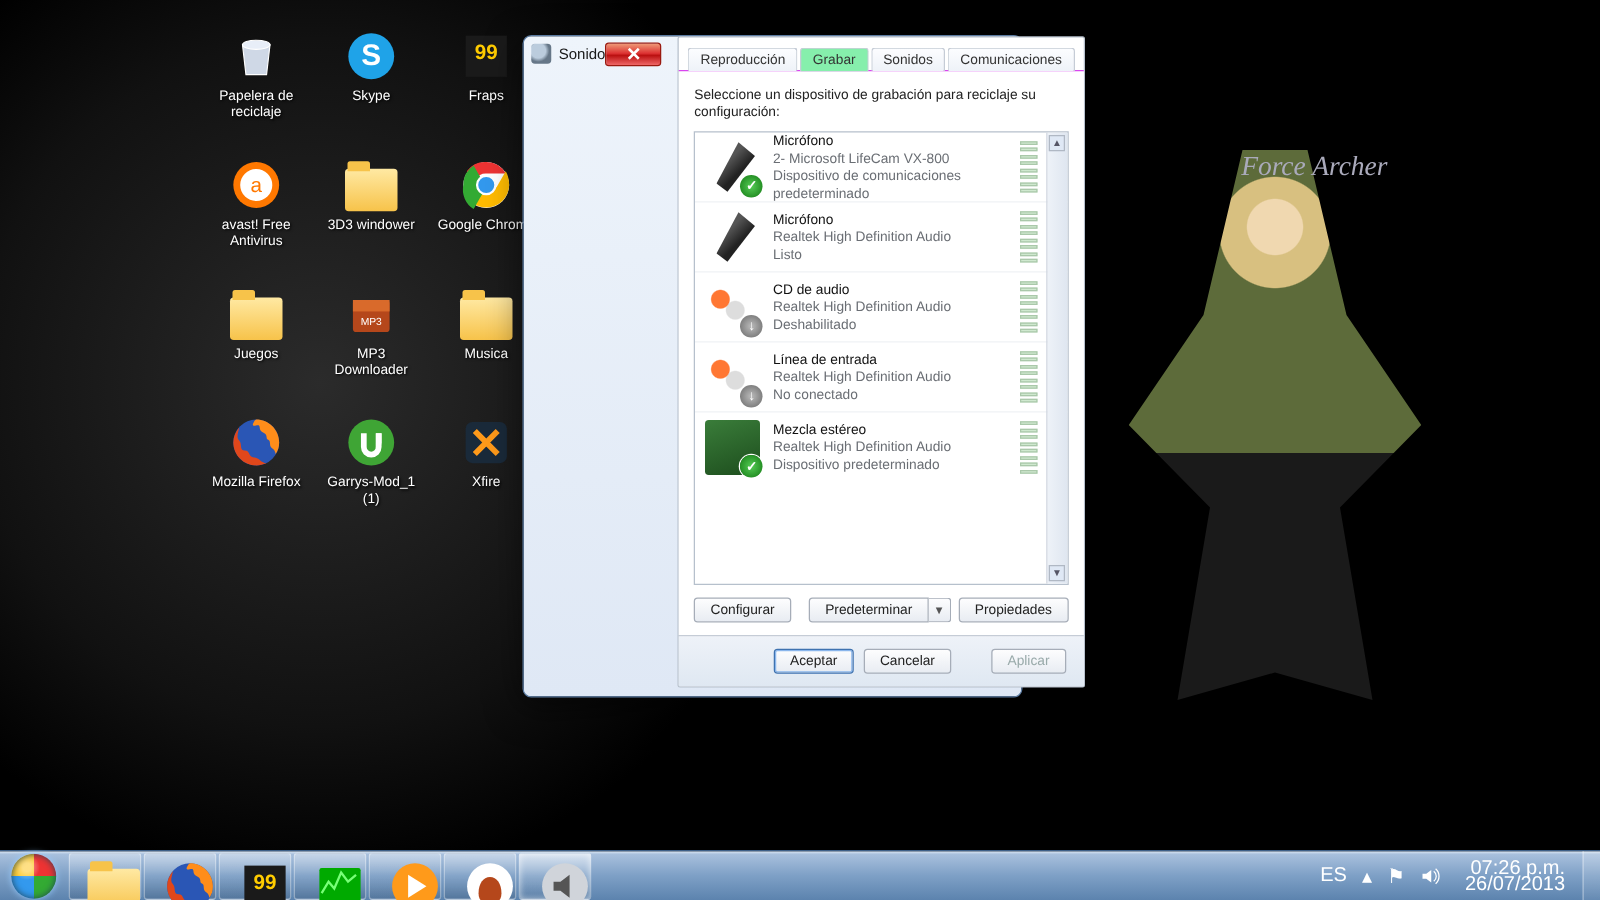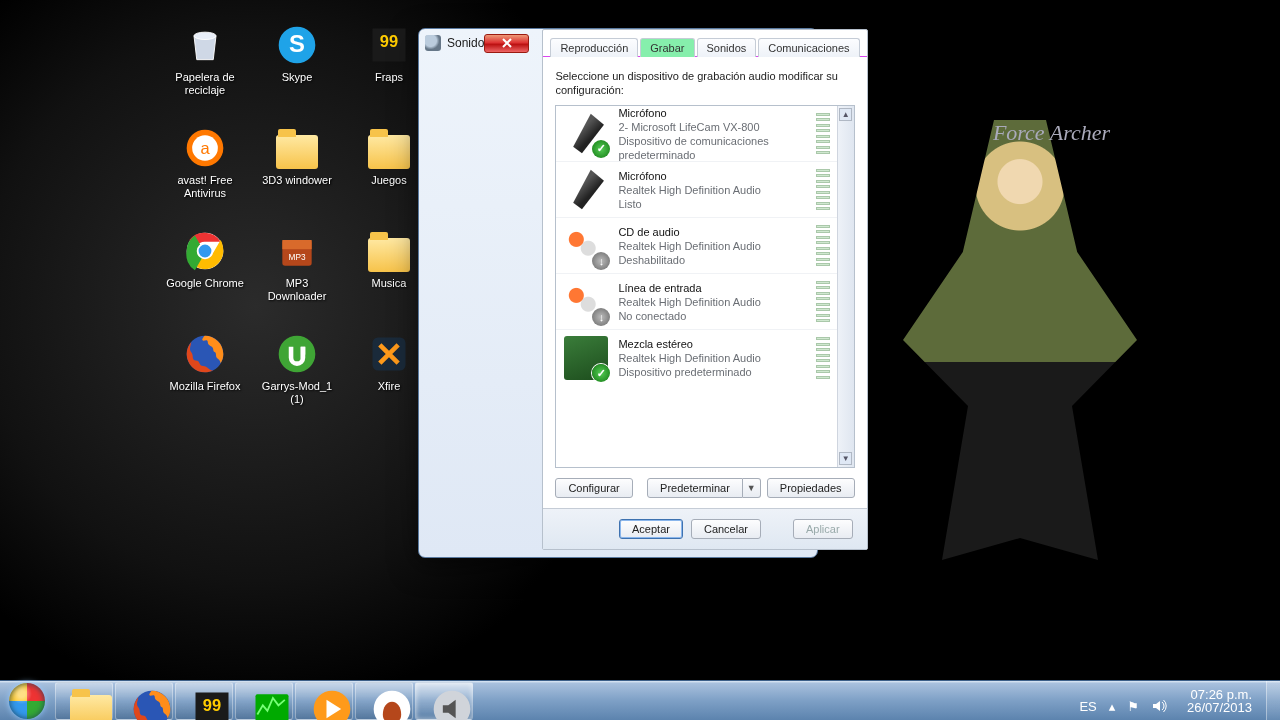--- a/index.html
+++ b/index.html
@@ -119,21 +119,21 @@
 .orb { width:36px; height:36px; border-radius:50%;
   background:radial-gradient(circle at 35% 30%,#fff6 0 10%,transparent 30%),
              conic-gradient(#e33 0 25%,#3a3 0 50%,#39e 0 75%,#fc3 0 100%);
   box-shadow:0 0 6px #9cf, inset 0 0 6px #245; }
 .tbtn { width:58px; height:38px; margin:1px; border-radius:3px;
   background:linear-gradient(180deg,rgba(255,255,255,.35),rgba(255,255,255,.05) 50%,rgba(0,0,0,.1));
   border:1px solid rgba(255,255,255,.35); display:flex; align-items:center; justify-content:center; cursor:default; }
 .tbtn.on { background:linear-gradient(180deg,rgba(255,255,255,.55),rgba(255,255,255,.15) 50%,rgba(0,0,0,.05));
   box-shadow:inset 0 0 5px rgba(255,255,255,.6); }
 .tbtn .ic { width:28px; height:28px; }
-.tray { margin-left:auto; display:flex; align-items:flex-end; gap:12px; padding:0 6px; color:#fff; font-size:13px; }
+.tray { margin-left:auto; display:flex; align-items:center; gap:12px; padding:0 6px; color:#fff; font-size:16px; }
 .tray .cell { display:flex; align-items:center; gap:6px; }
 .tray .clock { text-align:right; line-height:13px; padding:0 8px; }
 .showdesk { width:14px; height:40px; border-left:1px solid rgba(255,255,255,.4);
   background:linear-gradient(180deg,rgba(255,255,255,.2),rgba(255,255,255,.05)); }
 </style>
 </head>
 <body>
 
 <div class="desktop">
   <div class="wallpaper-character"></div>
@@ -178,40 +178,40 @@
     <div class="lbl">avast! Free Antivirus</div>
       </div>
       <div class="di">
         <div class="ic">
           <div class="fold"></div>
         </div>
     <div class="lbl">3D3 windower</div>
       </div>
       <div class="di">
         <div class="ic">
-          <div class="fold"></div>
-        </div>
-    <div class="lbl">Juegos</div>
-      </div>
-      <div class="di">
-        <div class="ic">
           <svg viewBox="0 0 48 48" width="44" height="44">
             <circle cx="24" cy="24" r="20" fill="#fff"></circle>
             <circle cx="24" cy="24" r="20" fill="none"></circle>
             <path d="M24 4a20 20 0 0117 10H24a10 10 0 00-9 5L7 12A20 20 0 0124 4z" fill="#e33"></path>
             <path d="M44 24a20 20 0 01-30 17l9-15a10 10 0 0010 0l8-14c2 3 3 8 3 12z" fill="#fb0"></path>
             <path d="M4 24a20 20 0 019-17l8 14a10 10 0 000 10l-8 14A20 20 0 014 24z" fill="#3a3"></path>
             <circle cx="24" cy="24" r="8" fill="#39e"></circle>
             <circle cx="24" cy="24" r="8" fill="none" stroke="#fff" stroke-width="2"></circle>
           </svg>
         </div>
     <div class="lbl">Google Chrome</div>
       </div>
       <div class="di">
         <div class="ic">
+          <div class="fold"></div>
+        </div>
+    <div class="lbl">Juegos</div>
+      </div>
+      <div class="di">
+        <div class="ic">
           <svg viewBox="0 0 48 48" width="44" height="44">
             <rect x="8" y="12" width="32" height="28" rx="3" fill="#b5471b"></rect>
             <rect x="8" y="12" width="32" height="10" fill="#d96a2b"></rect>
             <text x="24" y="34" text-anchor="middle" font-size="9" fill="#fff">MP3</text>
           </svg>
         </div>
     <div class="lbl">MP3 Downloader</div>
       </div>
       <div class="di">
         <div class="ic">
@@ -261,21 +261,21 @@
       </div>
     </div>
     <div class="body">
       <div class="tabs" id="tabs">
           <div class="tab">Reproducción</div>
           <div class="tab active">Grabar</div>
           <div class="tab">Sonidos</div>
           <div class="tab">Comunicaciones</div>
         </div>
       <div class="panel">
-        <div class="instr">Seleccione un dispositivo de grabación audio modificar su configuración:</div>
+        <div class="instr">Seleccione un dispositivo de grabación para reciclaje su configuración:</div>
         <div class="list">
           <div id="devs">
               <div class="dev">
                 <div class="dic">
                   <div class="mic" style="width:100%;height:100%"></div>
                   <div class="badge b-ok">✓</div>
                 </div>
     <div class="txt">
                   <div class="n">Micrófono</div>
       <div class="d1">2- Microsoft LifeCam VX-800</div>

